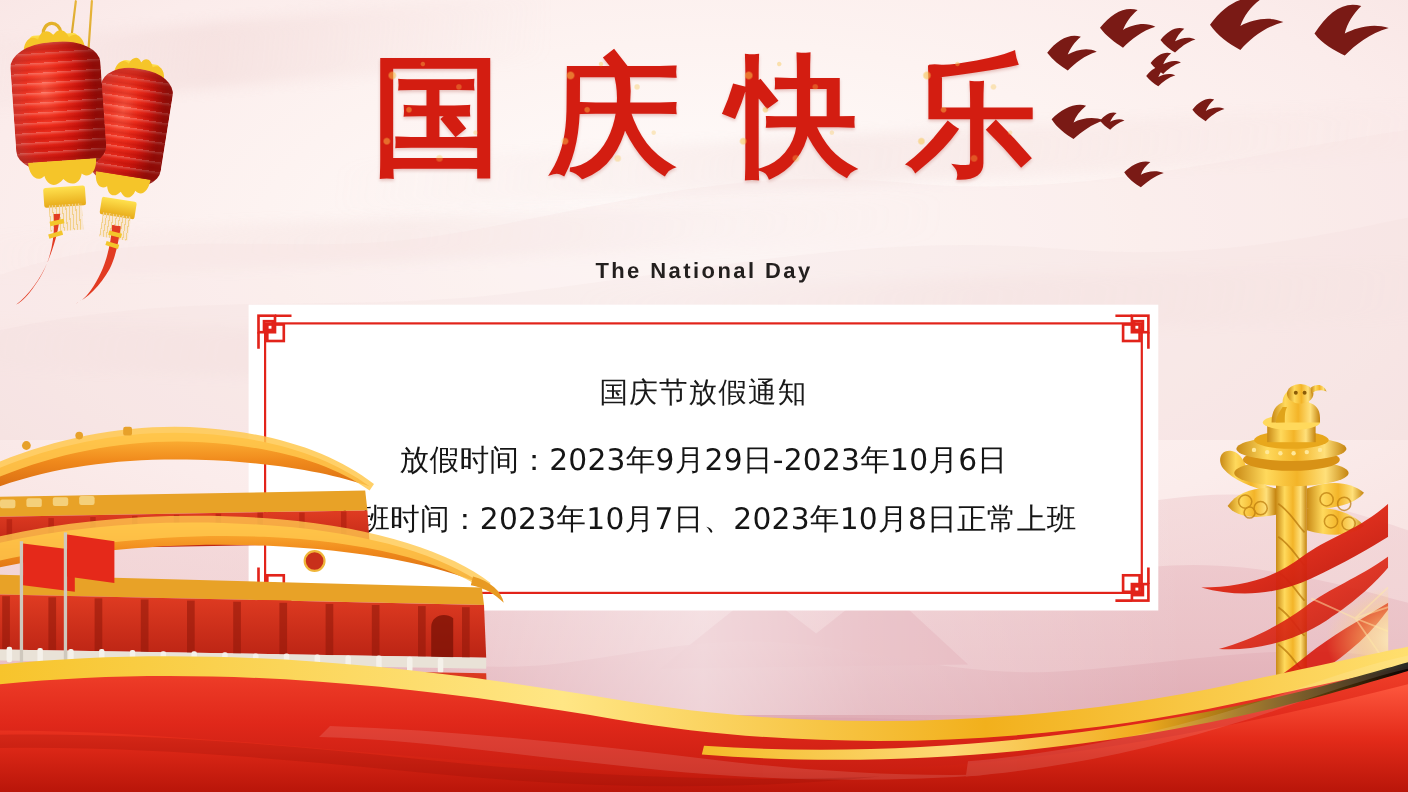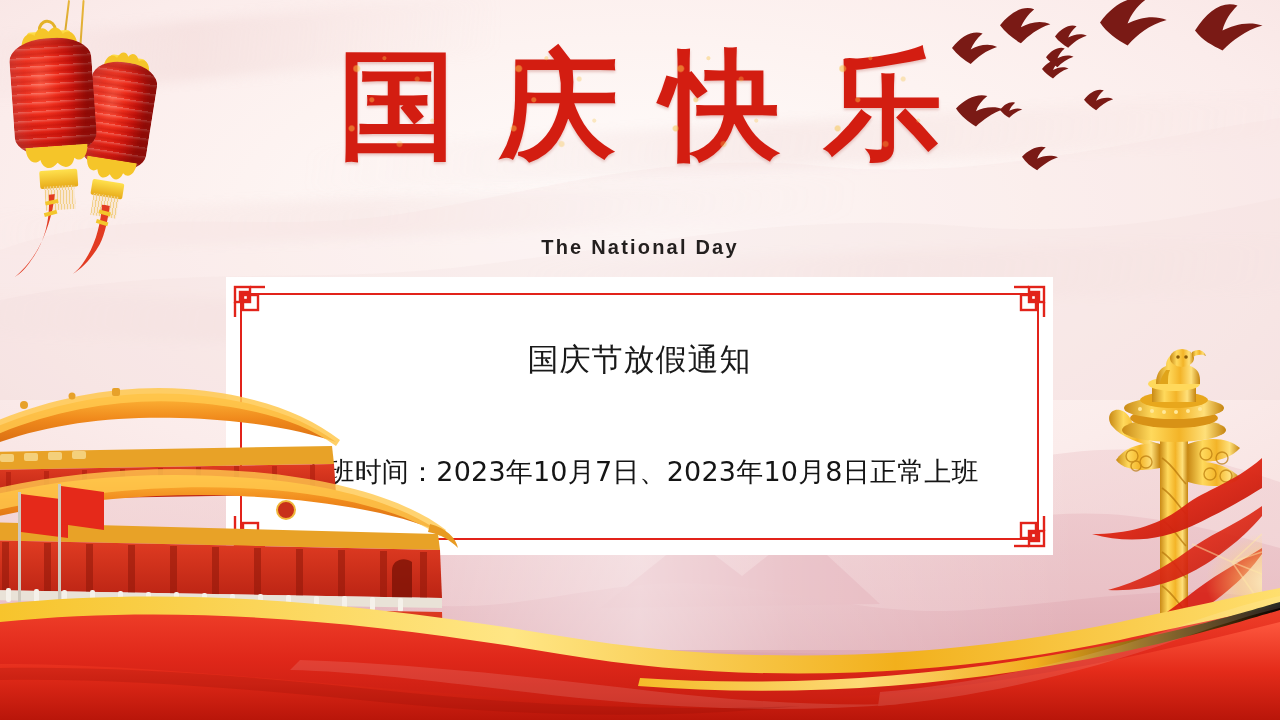--- a/index.html
+++ b/index.html
@@ -133,21 +133,21 @@
   .corner-orn { position:absolute; width:42px; height:42px; }
   .corner-orn.tl { left:-13px;  top:-14px; }
   .corner-orn.tr { right:-13px; top:-14px; transform:scaleX(-1); }
   .corner-orn.bl { left:-13px;  bottom:-14px; transform:scaleY(-1); }
   .corner-orn.br { right:-13px; bottom:-14px; transform:scale(-1,-1); }
 
   #notice-title {
     position:absolute; left:0; right:0; top:44px;
     text-align:center;
     font-family:"DejaVu Sans","Liberation Sans",sans-serif;
-    font-size:31px; font-weight:400;
+    font-size:26px; font-weight:400;
     color:#191919;
     letter-spacing:1px;
   }
   .notice-line {
     position:absolute; left:0; right:0;
     text-align:center;
     font-family:"DejaVu Sans","Liberation Sans",sans-serif;
     font-size:27px; font-weight:400;
     color:#151515;
     letter-spacing:.2px;
@@ -625,20 +625,21 @@
         <g fill="none" stroke="#e2231a" stroke-width="2.4">
           <rect x="6" y="6" width="15" height="15"></rect>
           <rect x="14" y="14" width="15" height="15"></rect>
           <rect x="11" y="11" width="8" height="8"></rect>
           <path d="M21,6 L36,6"></path>
           <path d="M6,21 L6,36"></path>
         </g>
       </svg>
 
       <div id="notice-title">国庆节放假通知</div>
+      <div class="notice-line" id="notice-line-1">放假时间：2023年9月29日-2023年10月6日</div>
       <div class="notice-line" id="notice-line-2">上班时间：2023年10月7日、2023年10月8日正常上班</div>
     </div>
   </div>
 
   <svg id="ribbon" viewBox="0 0 1280 160" preserveAspectRatio="none">
     <defs>
       <linearGradient id="goldband" x1="0" y1="0" x2="1" y2="0">
         <stop offset="0%" stop-color="#f6c32a"></stop>
         <stop offset="35%" stop-color="#ffe27a"></stop>
         <stop offset="62%" stop-color="#f3b41e"></stop>

